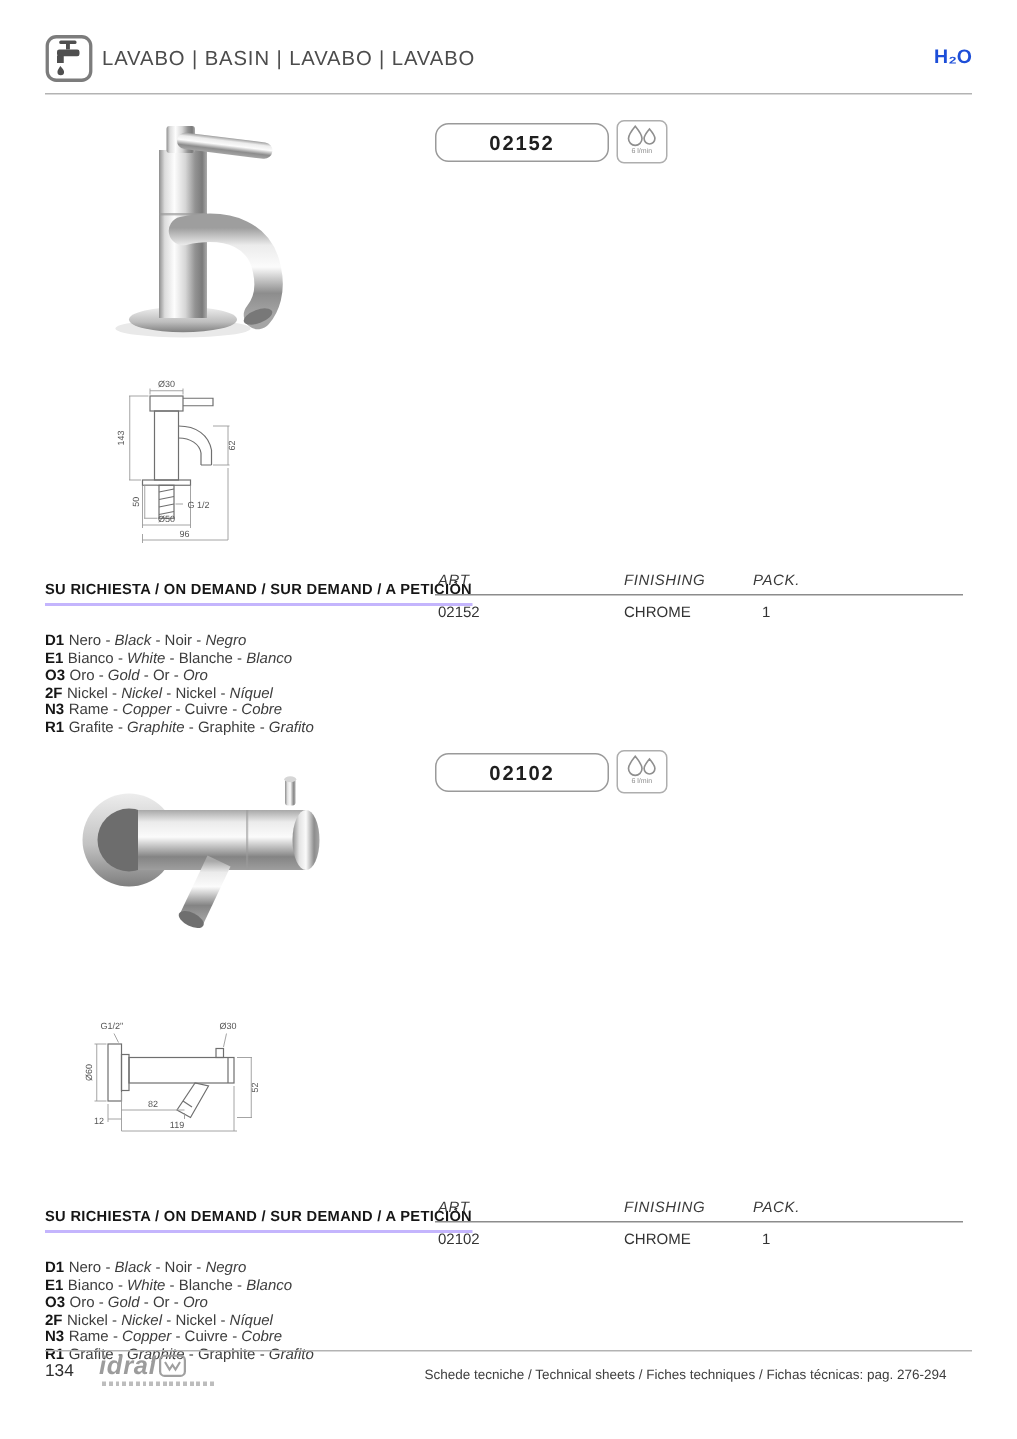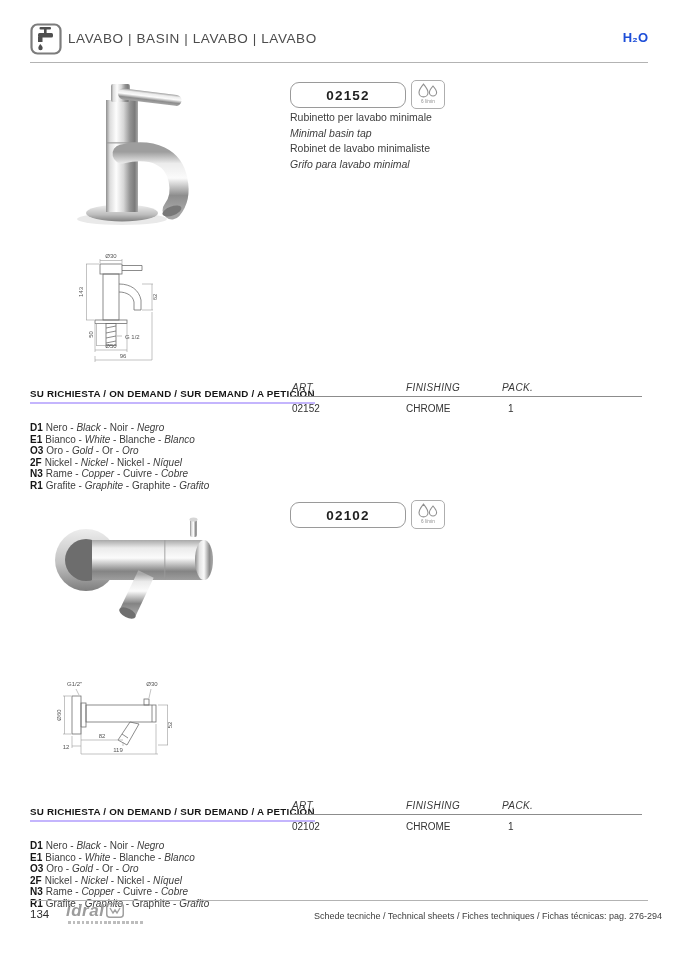--- a/index.html
+++ b/index.html
@@ -29,35 +29,35 @@
   .fin-header{display:inline-block;font-size:9.8px;font-weight:bold;color:#161616;letter-spacing:.2px;
               padding-bottom:3px;border-bottom:2px solid #c4b5fd;}
   .fin-lines{margin-top:18px;}
   .fin-line{font-size:10px;line-height:11.6px;color:#3d3d3d;white-space:nowrap;}
   .fin-code{font-weight:bold;color:#161616;margin-right:3px;}
 
   
   .spec-table{position:absolute;left:290px;width:352px;height:36px;font-size:10px;color:#3a3a3a;}
   .spec-table .th{position:absolute;top:0;letter-spacing:.4px;font-style:italic;}
   .spec-table .td{position:absolute;top:21px;color:#333;}
-  .col-art{left:2px;} .col-fin{left:116px;} .col-pack{left:212px;}
+  .col-art{left:2px;} .col-fin{left:126px;} .col-pack{left:212px;}
   .td.col-pack{left:218px;}
   .spec-table .rule{position:absolute;top:14px;left:0;width:352px;height:1px;background:#8c8c8c;}
 
   
   .tdraw text{font-family:"Liberation Sans","DejaVu Sans",sans-serif;}
 
   
   .page-num{position:absolute;left:30px;top:908px;font-size:11.5px;color:#2e2e2e;}
   .logo{position:absolute;left:66px;top:903px;width:90px;}
   .logo-row{display:flex;align-items:flex-start;gap:2px;}
   .logo-text{font-size:17px;font-weight:bold;font-style:italic;color:#9c9c9c;letter-spacing:.5px;line-height:16px;}
   .logo-tagline{margin-top:2px;margin-left:2px;width:76px;height:2.5px;
                 background:repeating-linear-gradient(90deg,#bdbdbd 0 2.5px,transparent 2.5px 4.5px);}
-  .footer-note{position:absolute;right:16px;top:911px;font-size:9px;color:#3d3d3d;}
+  .footer-note{position:absolute;right:47px;top:911px;font-size:9px;color:#3d3d3d;}
 </style>
 </head>
 <body>
 
 <div class="page">
 
   <svg class="abs" style="left:30px;top:23px" width="32" height="32" viewBox="0 0 32 32">
     <rect x="1.5" y="1.5" width="29" height="29" rx="6" fill="none" stroke="#7c7c7c" stroke-width="2.2"></rect>
     <g fill="#4f4f4f">
       <rect x="14" y="5" width="2.6" height="5"></rect>
@@ -113,26 +113,20 @@
   <div class="badge" style="left:411px;top:80px">
     <svg width="22" height="15" viewBox="0 0 22 15">
       <g fill="none" stroke="#8f8f8f" stroke-width="1.1">
         <path d="M6.5 1.2 C6.5 1.2 2 6.6 2 9.4 a4.5 4.5 0 0 0 9 0 C11 6.6 6.5 1.2 6.5 1.2 Z"></path>
         <path d="M16 3 C16 3 12.4 7.2 12.4 9.4 a3.6 3.6 0 0 0 7.2 0 C19.6 7.2 16 3 16 3 Z"></path>
       </g>
     </svg>
     <div class="flow-text">6 l/min</div>
   </div>
 
-  <div class="desc" style="top:110px">
-    <div>Rubinetto per lavabo minimale</div>
-    <div class="it">Minimal basin tap</div>
-    <div>Robinet de lavabo minimaliste</div>
-    <div class="it">Grifo para lavabo minimal</div>
-  </div>
 
   <svg class="abs tdraw" style="left:55px;top:248px" width="130" height="118" viewBox="0 0 130 118">
     <g fill="none" stroke="#6f6f6f" stroke-width=".8">
       <rect x="45" y="16" width="22" height="10"></rect>
       <path d="M67 17.5 h20 v5 h-20"></path>
       <rect x="48" y="26" width="16" height="46"></rect>
       <path d="M64 36 C76 36 84 42 86 52 L86 62"></path>
       <path d="M64 44 C72 44 78 48 79 54 L79 62"></path>
       <path d="M79 62 h7"></path>
       <rect x="40" y="72" width="32" height="3.5"></rect>

